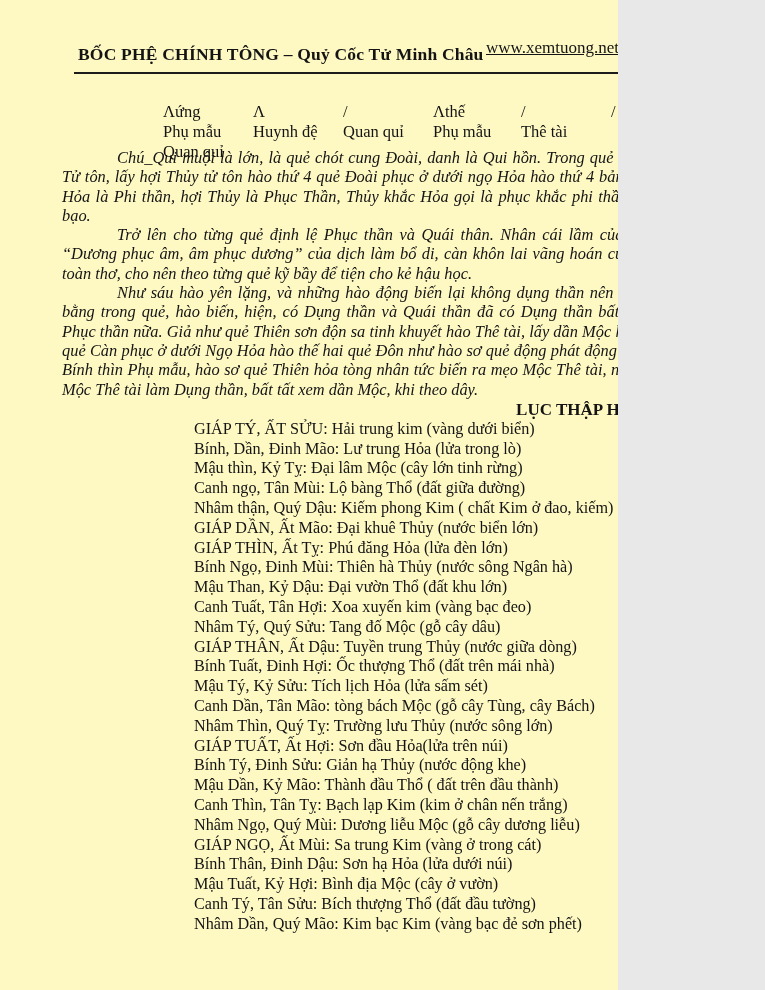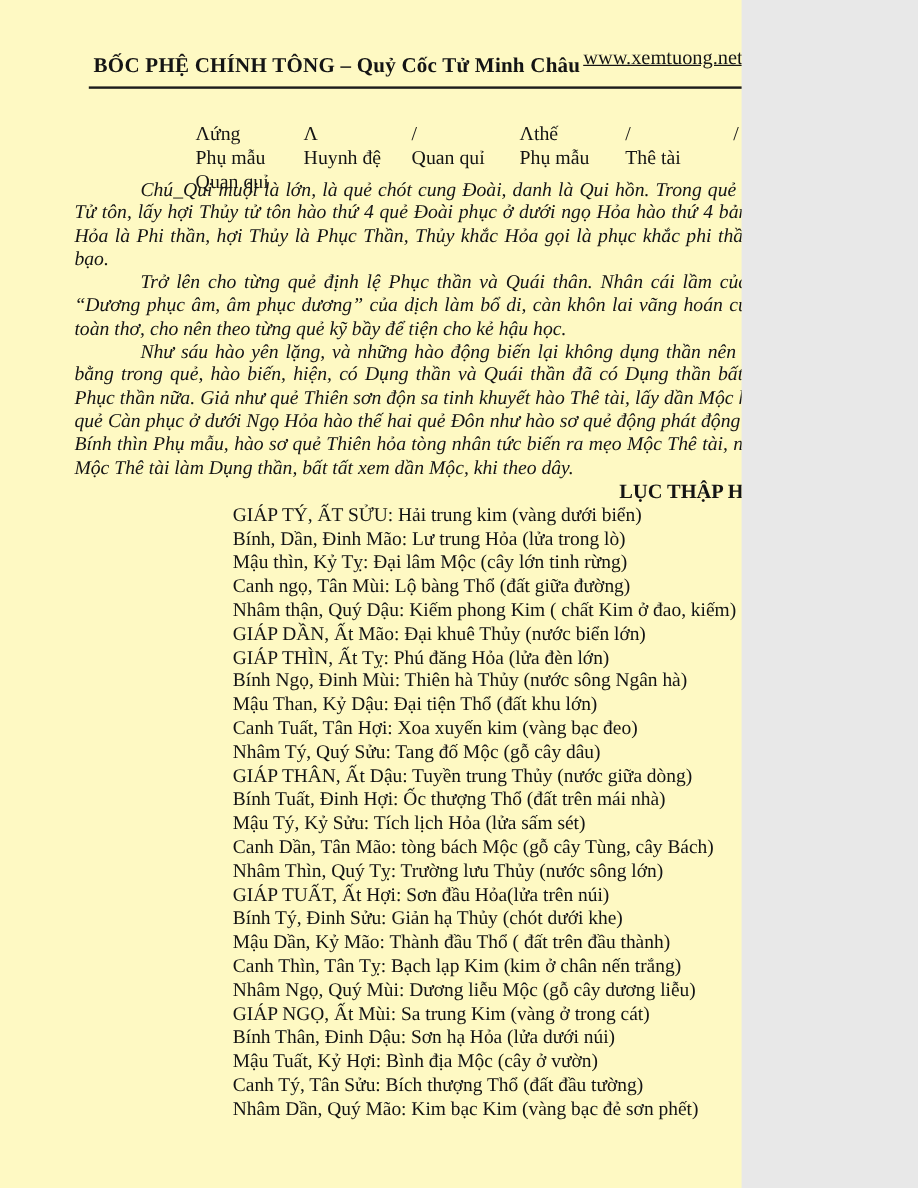--- a/index.html
+++ b/index.html
@@ -100,30 +100,30 @@
 
     <div class="hoagiap">
       <div class="hg-line">GIÁP TÝ, ẤT SỬU: Hải trung kim (vàng dưới biển)</div>
       <div class="hg-line">Bính, Dần, Đinh Mão: Lư trung Hỏa (lửa trong lò)</div>
       <div class="hg-line">Mậu thìn, Kỷ Tỵ: Đại lâm Mộc (cây lớn tinh rừng)</div>
       <div class="hg-line">Canh ngọ, Tân Mùi: Lộ bàng Thổ (đất giữa đường)</div>
       <div class="hg-line">Nhâm thận, Quý Dậu: Kiếm phong Kim ( chất Kim ở đao, kiếm)</div>
       <div class="hg-line">GIÁP DẦN, Ất Mão: Đại khuê Thủy (nước biển lớn)</div>
       <div class="hg-line">GIÁP THÌN, Ất Tỵ: Phú đăng Hỏa (lửa đèn lớn)</div>
       <div class="hg-line">Bính Ngọ, Đinh Mùi: Thiên hà Thủy (nước sông Ngân hà)</div>
-      <div class="hg-line">Mậu Than, Kỷ Dậu: Đại tiện Thổ (đất khu lớn)</div>
+      <div class="hg-line">Mậu Than, Kỷ Dậu: Đại vườn Thổ (đất khu lớn)</div>
       <div class="hg-line">Canh Tuất, Tân Hợi: Xoa xuyến kim (vàng bạc đeo)</div>
       <div class="hg-line">Nhâm Tý, Quý Sửu: Tang đố Mộc (gỗ cây dâu)</div>
       <div class="hg-line">GIÁP THÂN, Ất Dậu: Tuyền trung Thủy (nước giữa dòng)</div>
       <div class="hg-line">Bính Tuất, Đinh Hợi: Ốc thượng Thổ (đất trên mái nhà)</div>
       <div class="hg-line">Mậu  Tý, Kỷ Sửu: Tích lịch Hỏa (lửa sấm sét)</div>
       <div class="hg-line">Canh Dần, Tân Mão: tòng bách Mộc (gỗ cây Tùng, cây Bách)</div>
       <div class="hg-line">Nhâm Thìn, Quý Tỵ: Trường lưu Thủy (nước sông lớn)</div>
       <div class="hg-line">GIÁP TUẤT, Ất Hợi: Sơn đầu Hỏa(lửa trên núi)</div>
-      <div class="hg-line">Bính Tý, Đinh Sửu: Giản hạ Thủy (chót dưới khe)</div>
+      <div class="hg-line">Bính Tý, Đinh Sửu: Giản hạ Thủy (nước động khe)</div>
       <div class="hg-line">Mậu Dần, Kỷ Mão: Thành đầu Thổ ( đất trên đầu thành)</div>
       <div class="hg-line">Canh Thìn, Tân Tỵ: Bạch lạp Kim (kim ở chân nến trắng)</div>
       <div class="hg-line">Nhâm Ngọ, Quý Mùi: Dương liễu Mộc (gỗ cây dương liễu)</div>
       <div class="hg-line">GIÁP NGỌ, Ất Mùi: Sa trung Kim (vàng ở trong cát)</div>
       <div class="hg-line">Bính Thân, Đinh Dậu: Sơn hạ Hỏa (lửa dưới núi)</div>
       <div class="hg-line">Mậu Tuất, Kỷ Hợi: Bình địa Mộc (cây ở vườn)</div>
       <div class="hg-line">Canh Tý, Tân Sửu: Bích thượng Thổ (đất đầu tường)</div>
       <div class="hg-line">Nhâm Dần, Quý Mão: Kim bạc Kim (vàng bạc đẻ sơn phết)</div>
     </div>
   </div>

